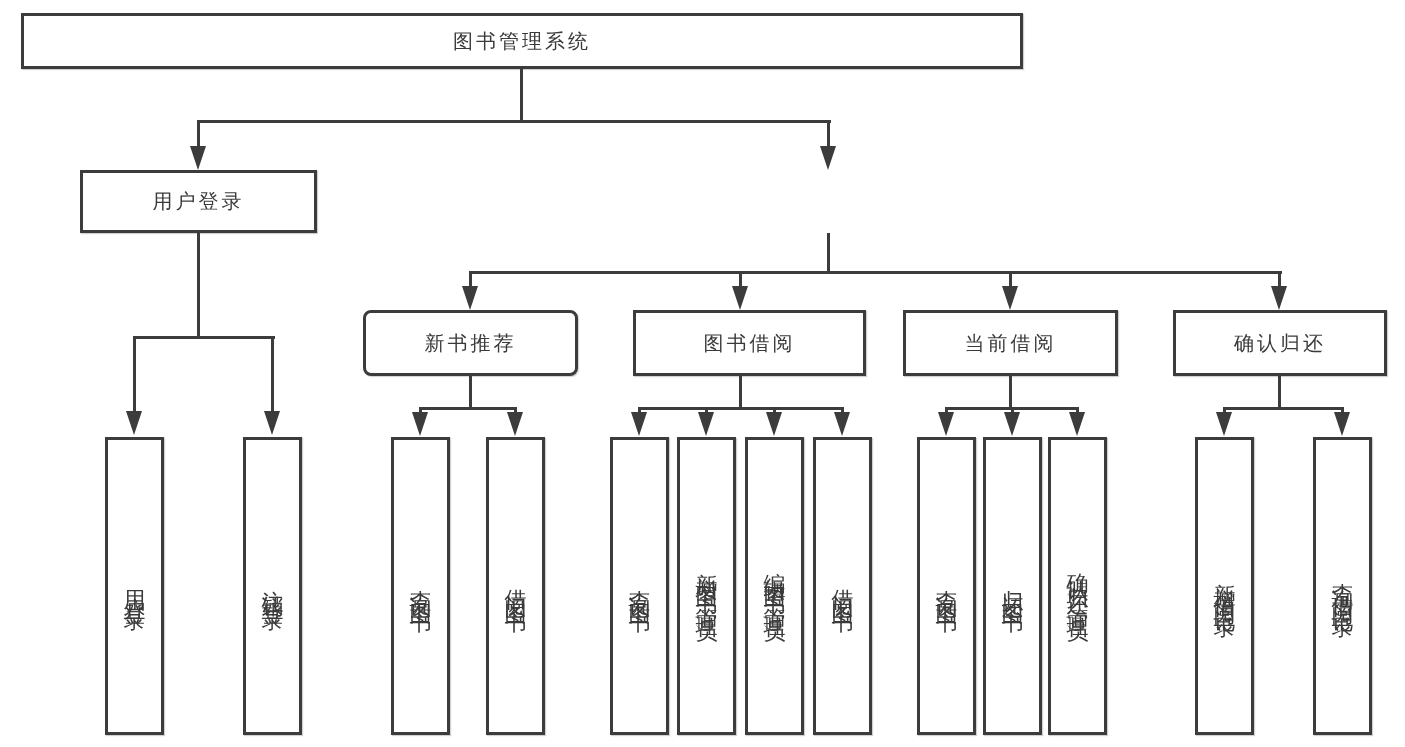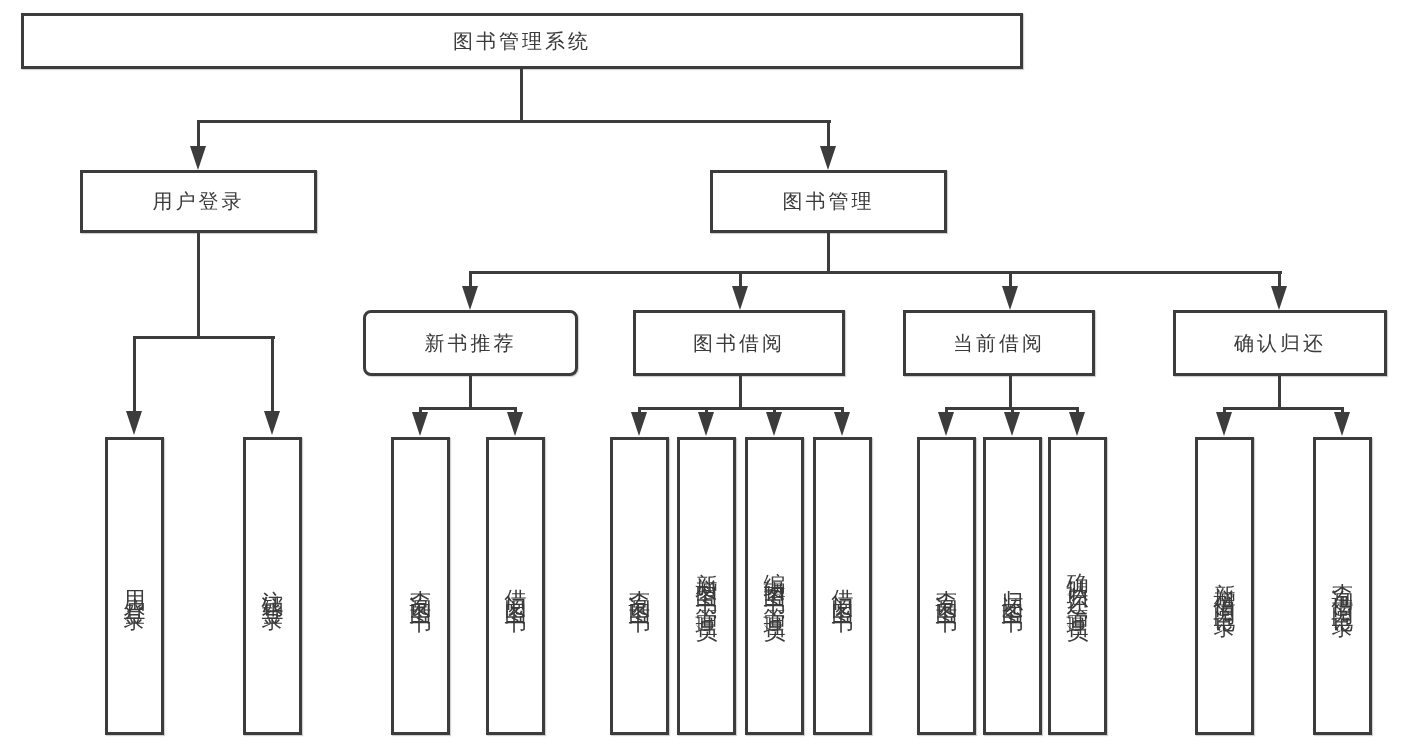--- a/index.html
+++ b/index.html
@@ -71,23 +71,20 @@
   <div class="line" style="left:520px;top:69px;width:3px;height:54px;"></div>
   <div class="line" style="left:197px;top:120px;width:634px;height:3px;"></div>
   <div class="line" style="left:197px;top:123px;width:3px;height:25px;"></div>
   <div class="line" style="left:827px;top:123px;width:3px;height:25px;"></div>
   <div class="arrow" style="left:190px;top:146px;"></div>
   <div class="arrow" style="left:820px;top:146px;"></div>
 
   <div class="box" style="left:80px;top:170px;width:237px;height:63px;">
     <span class="htext">用户登录</span>
   </div>
-  <div class="box" style="left:710px;top:170px;width:237px;height:63px;">
-    <span class="htext">图书管理</span>
-  </div>
 
   <div class="line" style="left:197px;top:233px;width:3px;height:103px;"></div>
   <div class="line" style="left:133px;top:336px;width:142px;height:3px;"></div>
   <div class="line" style="left:133px;top:339px;width:3px;height:74px;"></div>
   <div class="line" style="left:271px;top:339px;width:3px;height:74px;"></div>
   <div class="arrow" style="left:126px;top:411px;"></div>
   <div class="arrow" style="left:264px;top:411px;"></div>
 
   <div class="line" style="left:827px;top:233px;width:3px;height:41px;"></div>
   <div class="line" style="left:469px;top:271px;width:813px;height:3px;"></div>
@@ -96,24 +93,24 @@
   <div class="line" style="left:1009px;top:274px;width:3px;height:14px;"></div>
   <div class="line" style="left:1278px;top:274px;width:3px;height:14px;"></div>
   <div class="arrow" style="left:462px;top:286px;"></div>
   <div class="arrow" style="left:732px;top:286px;"></div>
   <div class="arrow" style="left:1002px;top:286px;"></div>
   <div class="arrow" style="left:1271px;top:286px;"></div>
 
   <div class="box" style="left:363px;top:310px;width:215px;height:66px;border-radius:8px;">
     <span class="htext">新书推荐</span>
   </div>
-  <div class="box" style="left:633px;top:310px;width:212px;height:66px;">
+  <div class="box" style="left:633px;top:310px;width:233px;height:66px;">
     <span class="htext">图书借阅</span>
   </div>
-  <div class="box" style="left:903px;top:310px;width:192px;height:66px;text-align:right;">
+  <div class="box" style="left:903px;top:310px;width:215px;height:66px;text-align:right;">
     <span class="htext">当前借阅</span>
   </div>
   <div class="box" style="left:1173px;top:310px;width:214px;height:66px;">
     <span class="htext">确认归还</span>
   </div>
 
   <div class="line" style="left:469px;top:376px;width:3px;height:31px;"></div>
   <div class="line" style="left:419px;top:407px;width:98px;height:3px;"></div>
   <div class="line" style="left:419px;top:410px;width:3px;height:4px;"></div>
   <div class="line" style="left:514px;top:410px;width:3px;height:4px;"></div>

